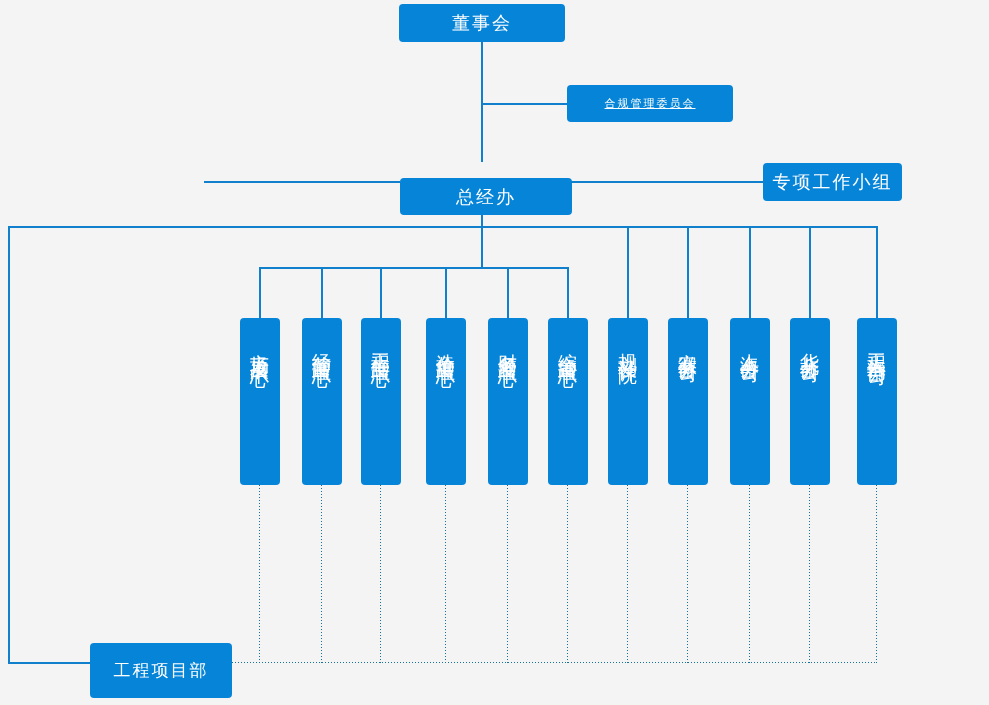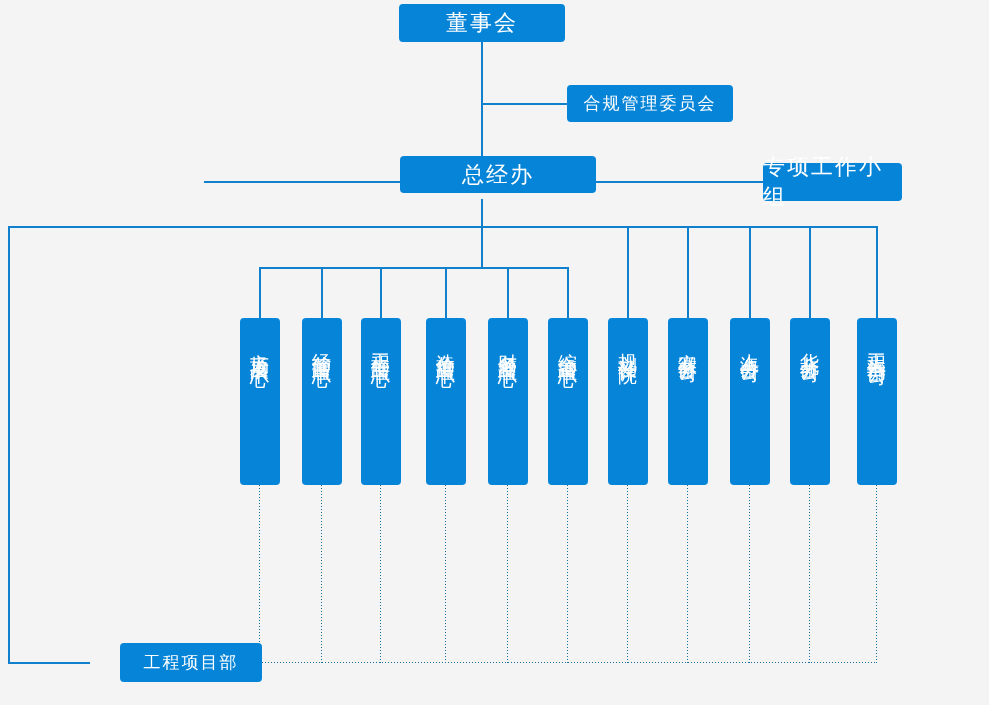--- a/index.html
+++ b/index.html
@@ -20,21 +20,21 @@
     overflow: hidden;
   }
   .box {
     position: absolute;
     background: var(--box-blue);
     color: var(--text-white);
     border-radius: 4px;
     display: flex;
     align-items: center;
     justify-content: center;
-    font-size: 22px;
+    font-size: 18px;
     letter-spacing: 2px;
     z-index: 2;
   }
   .vbox {
     position: absolute;
     top: 318px;
     width: 40px;
     height: 167px;
     background: var(--box-blue);
     border-radius: 4px;
@@ -68,24 +68,24 @@
     z-index: 0;
   }
 </style>
 </head>
 <body>
 
 <div class="stage">
 
   <div class="box" style="left:399px; top:4px; width:166px; height:38px;">董事会</div>
 
-  <div class="box" style="left:567px; top:85px; width:166px; height:37px; font-size:17px;">合规管理委员会</div>
+  <div class="box" style="left:567px; top:85px; width:166px; height:37px; font-size:11px;text-decoration:underline;">合规管理委员会</div>
 
 
-  <div class="box" style="left:400px; top:156px; width:196px; height:37px;">总经办</div>
+  <div class="box" style="left:400px; top:178px; width:172px; height:37px;">总经办</div>
 
   <div class="box" style="left:763px; top:163px; width:139px; height:38px;">专项工作小组</div>
 
   <div class="vbox" style="left:240px;">
       <span>市场发展中心</span>
     </div>
   <div class="vbox" style="left:302px;">
       <span>经营管理中心</span>
     </div>
   <div class="vbox" style="left:361px;">
@@ -109,21 +109,21 @@
   <div class="vbox" style="left:730px;">
       <span>上海分公司</span>
     </div>
   <div class="vbox" style="left:790px;">
       <span>华北分公司</span>
     </div>
   <div class="vbox" style="left:857px;">
       <span>工程咨询公司</span>
     </div>
 
-  <div class="box" style="left:90px; top:643px; width:142px; height:39px; font-size:17px;margin-left:30px;">工程项目部</div>
+  <div class="box" style="left:90px; top:643px; width:142px; height:55px; font-size:17px;">工程项目部</div>
 
   <div class="vline" style="left:481px; top:42px; height:120px;"></div>
   <div class="hline" style="left:482px; top:103px; width:85px;"></div>
   <div class="hline" style="left:204px; top:181px; width:196px;"></div>
   <div class="hline" style="left:566px; top:181px; width:197px;"></div>
   <div class="vline" style="left:481px; top:199px; height:68px;"></div>
 
   <div class="hline" style="left:8px; top:226px; width:870px;"></div>
   <div class="vline" style="left:8px; top:226px; height:438px;"></div>
   <div class="hline" style="left:8px; top:662px; width:82px;"></div>

